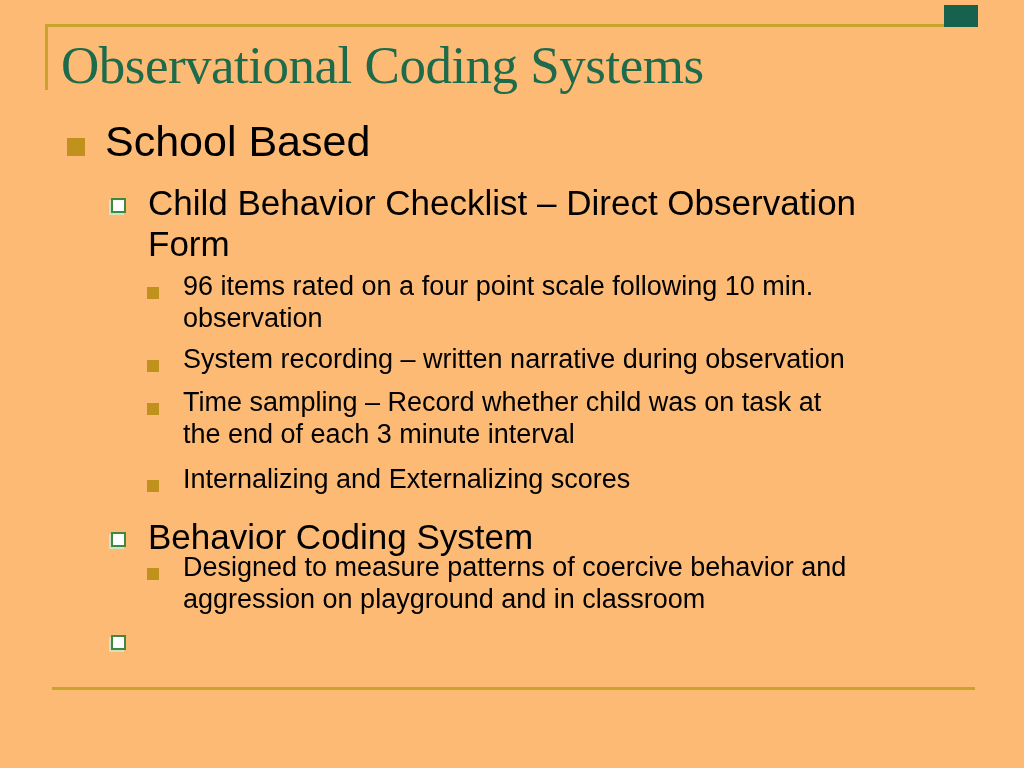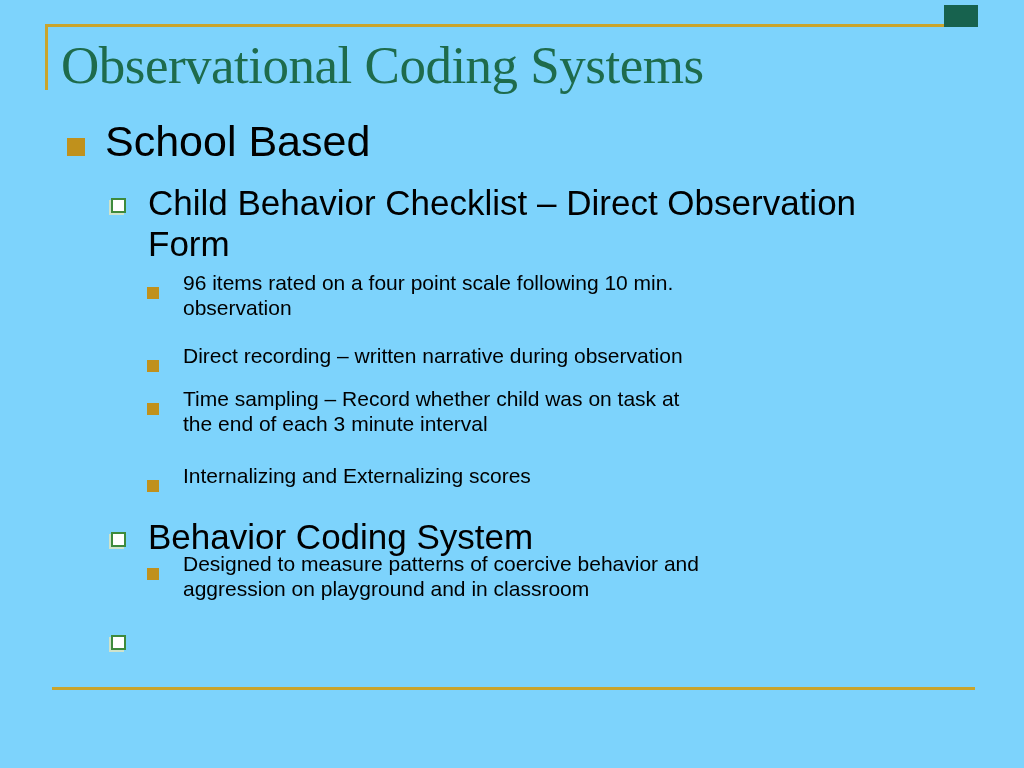--- a/index.html
+++ b/index.html
@@ -1,19 +1,19 @@
 <!DOCTYPE html>
 <html style="--line-gold: #C9A42C; --bullet-gold: #C0911C; --bullet-green: #3E8A3C; --title-green: #1E6B4C; --corner-green: #17624E; --text-color: #000000;"><head>
 <meta charset="utf-8">
 <style>
   html,body{margin:0;padding:0;background:#888;}
   .slide{
     position:relative;
     width:1024px;height:768px;
-    background:#7dd3fc;
+    background:#fdba74;
     overflow:hidden;
     font-family:"Liberation Sans", sans-serif;
     margin:0 auto;
   }
   
   .top-rule{
     position:absolute;left:45px;top:24px;width:918px;height:3px;
     background:var(--line-gold,#C9A42C);
   }
   .left-rule{
@@ -50,21 +50,21 @@
   }
 
   .l2 .txt{margin-left:148px;font-size:35px;line-height:1.17;}
   .l2 .bullet{
     left:111px;top:15px;width:11px;height:11px;
     background:#ffffff;
     border:2px solid var(--bullet-green,#3E8A3C);
     box-shadow:-2px 2px 0 0 #cfe3cb;
   }
 
-  .l3 .txt{margin-left:183px;font-size:21px;line-height:1.2;}
+  .l3 .txt{margin-left:183px;font-size:27px;line-height:1.2;}
   .l3 .bullet{
     left:147px;top:17px;width:12px;height:12px;
     background:var(--bullet-gold,#C0911C);
   }
 </style>
 </head>
 <body>
 
 <div class="slide">
 
@@ -87,21 +87,21 @@
   </div>
 
   <div class="row l3" style="top:270px">
     <span class="bullet"></span>
     <div class="txt">96 items rated on a four point scale following 10 min.
 observation</div>
   </div>
 
   <div class="row l3" style="top:343px">
     <span class="bullet"></span>
-    <div class="txt">Direct recording – written narrative during observation</div>
+    <div class="txt">System recording – written narrative during observation</div>
   </div>
 
   <div class="row l3" style="top:386px">
     <span class="bullet"></span>
     <div class="txt">Time sampling – Record whether child was on task at
 the end of each 3 minute interval</div>
   </div>
 
   <div class="row l3" style="top:463px">
     <span class="bullet"></span>

